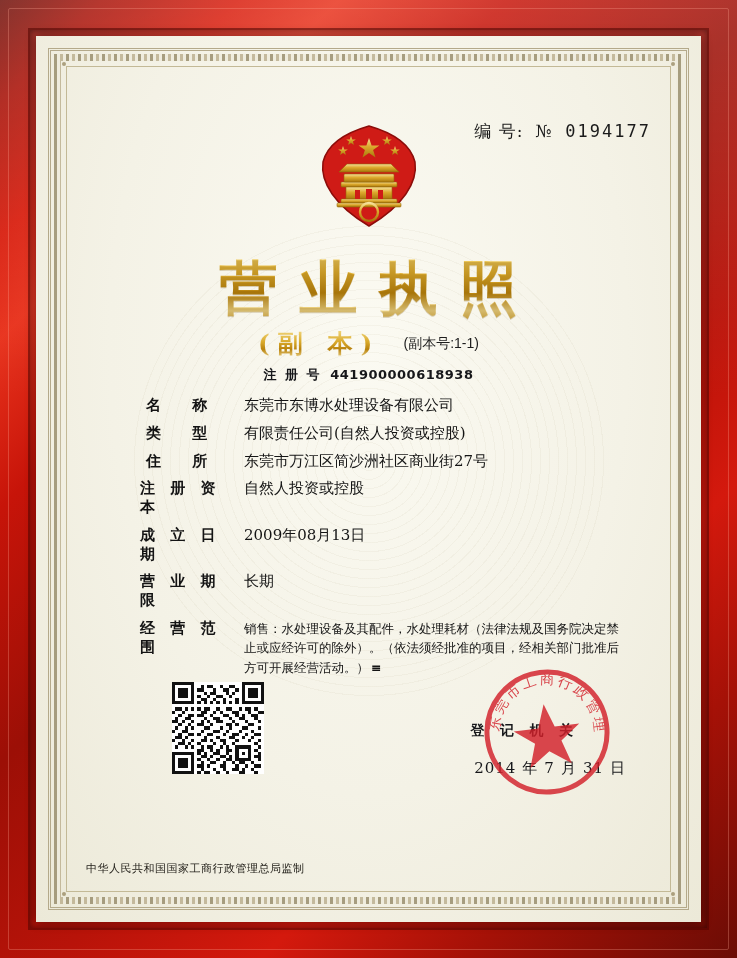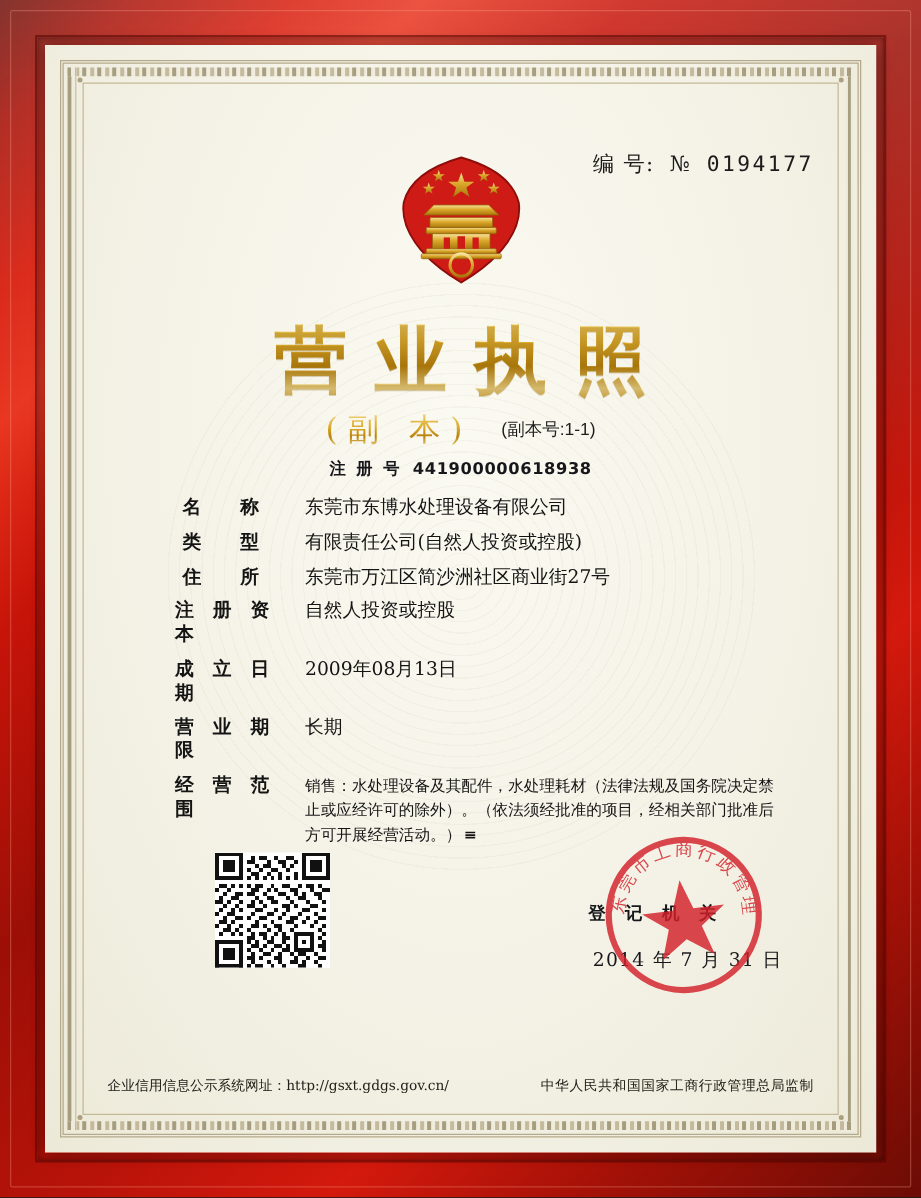--- a/index.html
+++ b/index.html
@@ -165,21 +165,21 @@
   }
 
   .subtitle-row {
     position: absolute;
     top: 255px;
     left: 0; right: 0;
     text-align: center;
   }
   .subtitle {
     font-family: "DejaVu Serif", "Liberation Serif", serif;
-    font-weight: normal;
+    font-weight: bold;
     font-size: 25px;
     letter-spacing: 8px;
     background: linear-gradient(180deg, #f3da84 0%, #d9a92b 45%, #b8820d 70%, #eed68c 100%);
     -webkit-background-clip: text;
     background-clip: text;
     color: transparent;
   }
   .subtitle-no {
     font-family: Liberation Sans, sans-serif;
     font-size: 14px;
@@ -631,19 +631,18 @@
           <circle cx="66" cy="66" r="60" fill="none" stroke="#d3202a" stroke-width="5"></circle>
           <polygon points="66,38 74.3,61.5 99,61.5 79.3,76.2 86.9,100 66,85.5 45.1,100 52.7,76.2 33,61.5 57.7,61.5" fill="#d3202a"></polygon>
           <path id="sealArc" d="M 18 66 A 48 48 0 0 1 114 66" fill="none"></path>
           <text font-family="'DejaVu Serif', serif" font-size="14.5" fill="#d3202a" letter-spacing="2.5">
             <textPath href="#sealArc" startOffset="4%">东莞市工商行政管理局</textPath>
           </text>
         </svg>
       </div>
 
       <div class="footer">
-        <div class="url">企业信用信息公示系统网址：http://gsxt.gdgs.gov.cn/</div>
         <div class="issuer">中华人民共和国国家工商行政管理总局监制</div>
       </div>
 
     </div>
   </div>
 </div>
 
 </body></html>

